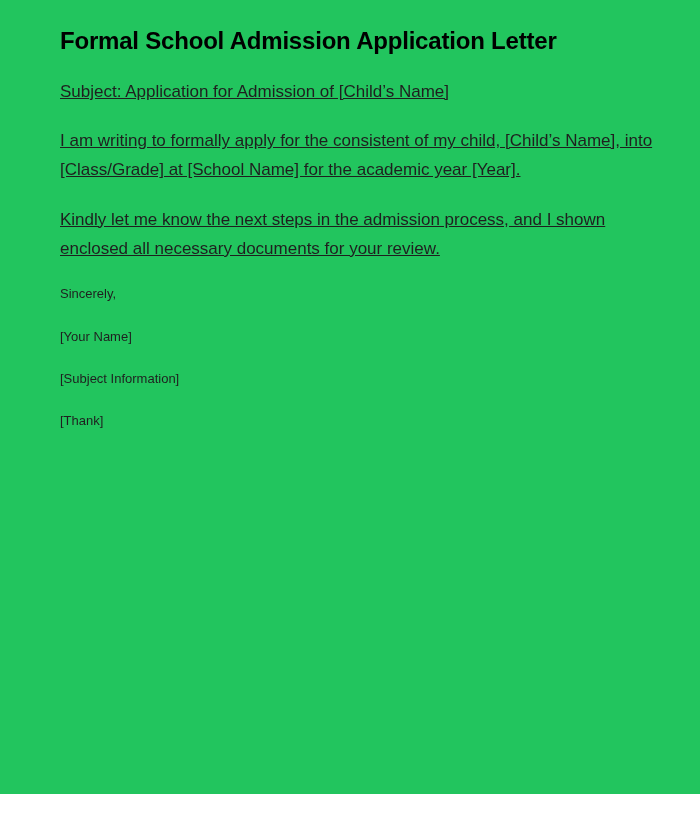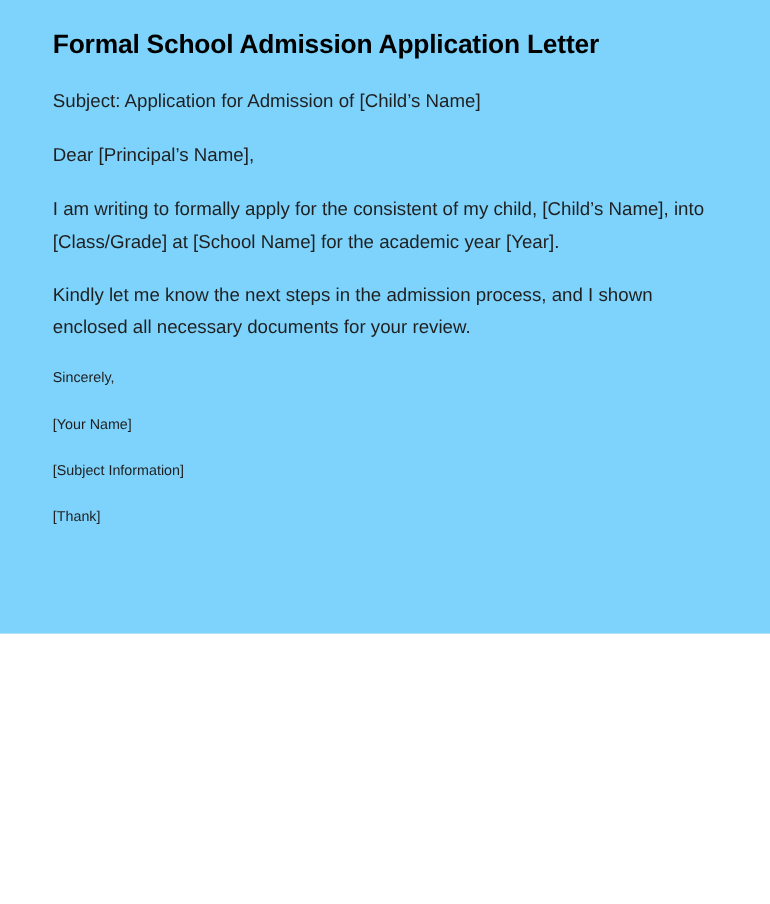--- a/index.html
+++ b/index.html
@@ -12,62 +12,62 @@
     width: 700px;
     height: 822px;
     font-family: "Liberation Sans", sans-serif;
     color: #1a1a1a;
     -webkit-font-smoothing: antialiased;
   }
 
   .document {
     box-sizing: border-box;
     width: 700px;
-    height: 576px;
-    padding: 26px 40px 0 48px;
-    background: #7dd3fc;
+    height: 794px;
+    padding: 26px 40px 0 60px;
+    background: #22c55e;
     overflow: hidden;
   }
 
   .doc-title {
     font-size: 24px;
     font-weight: bold;
     line-height: 1.25;
     letter-spacing: -0.2px;
     color: #000000;
     margin: 0 0 21px 0;
   }
 
   .doc-paragraph {
     font-size: 17px;
     font-weight: normal;
     line-height: 1.72;
     color: #1f1f1f;
     margin: 0 0 20px 0;
     max-width: 600px;
+    text-decoration: underline;
   }
 
   .sign-line {
     font-size: 13px;
     font-weight: normal;
     line-height: 1.72;
     color: #1f1f1f;
     margin: 0 0 20px 0;
   }
 </style>
 </head>
 <body>
 
 <div class="document">
 
   <h1 class="doc-title">Formal School Admission Application Letter</h1>
 
   <p class="doc-paragraph">Subject: Application for Admission of [Child’s Name]</p>
 
-  <p class="doc-paragraph">Dear [Principal’s Name],</p>
 
   <p class="doc-paragraph">I am writing to formally apply for the consistent of my child, [Child’s Name], into [Class/Grade] at [School Name] for the academic year [Year].</p>
 
 
   <p class="doc-paragraph">Kindly let me know the next steps in the admission process, and I shown enclosed all necessary documents for your review.</p>
 
 
   <p class="sign-line">Sincerely,</p>
 
   <p class="sign-line">[Your Name]</p>

